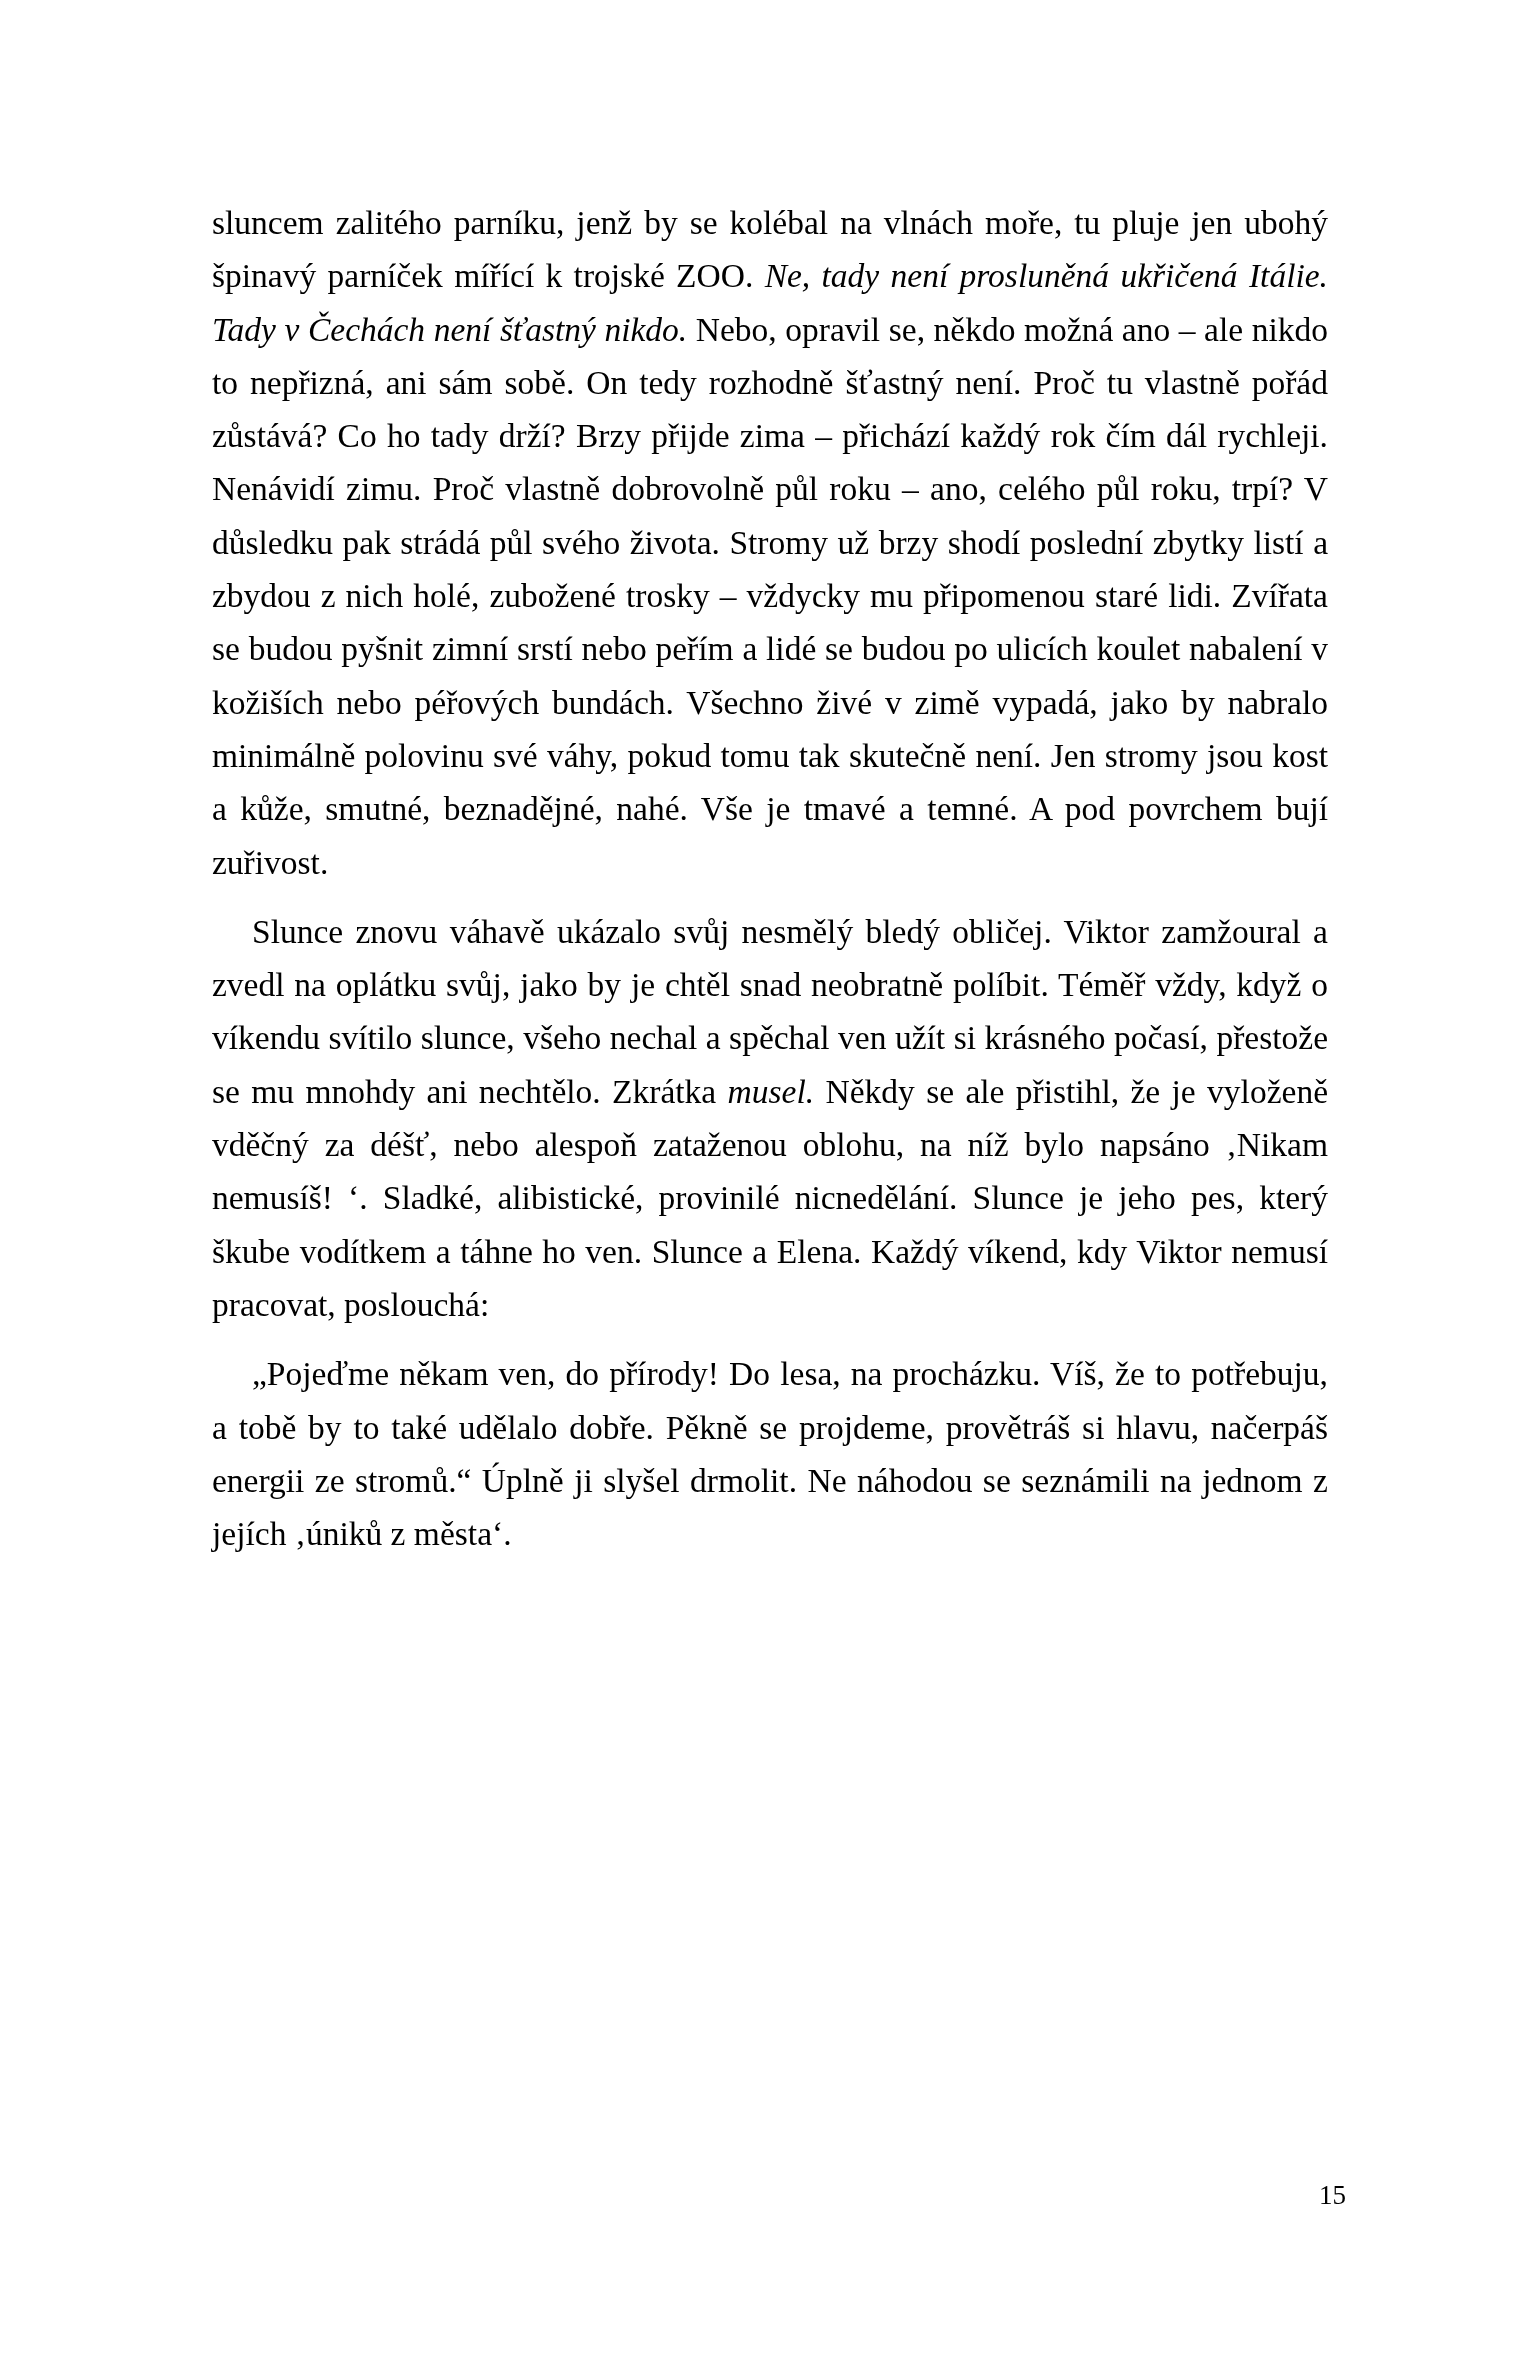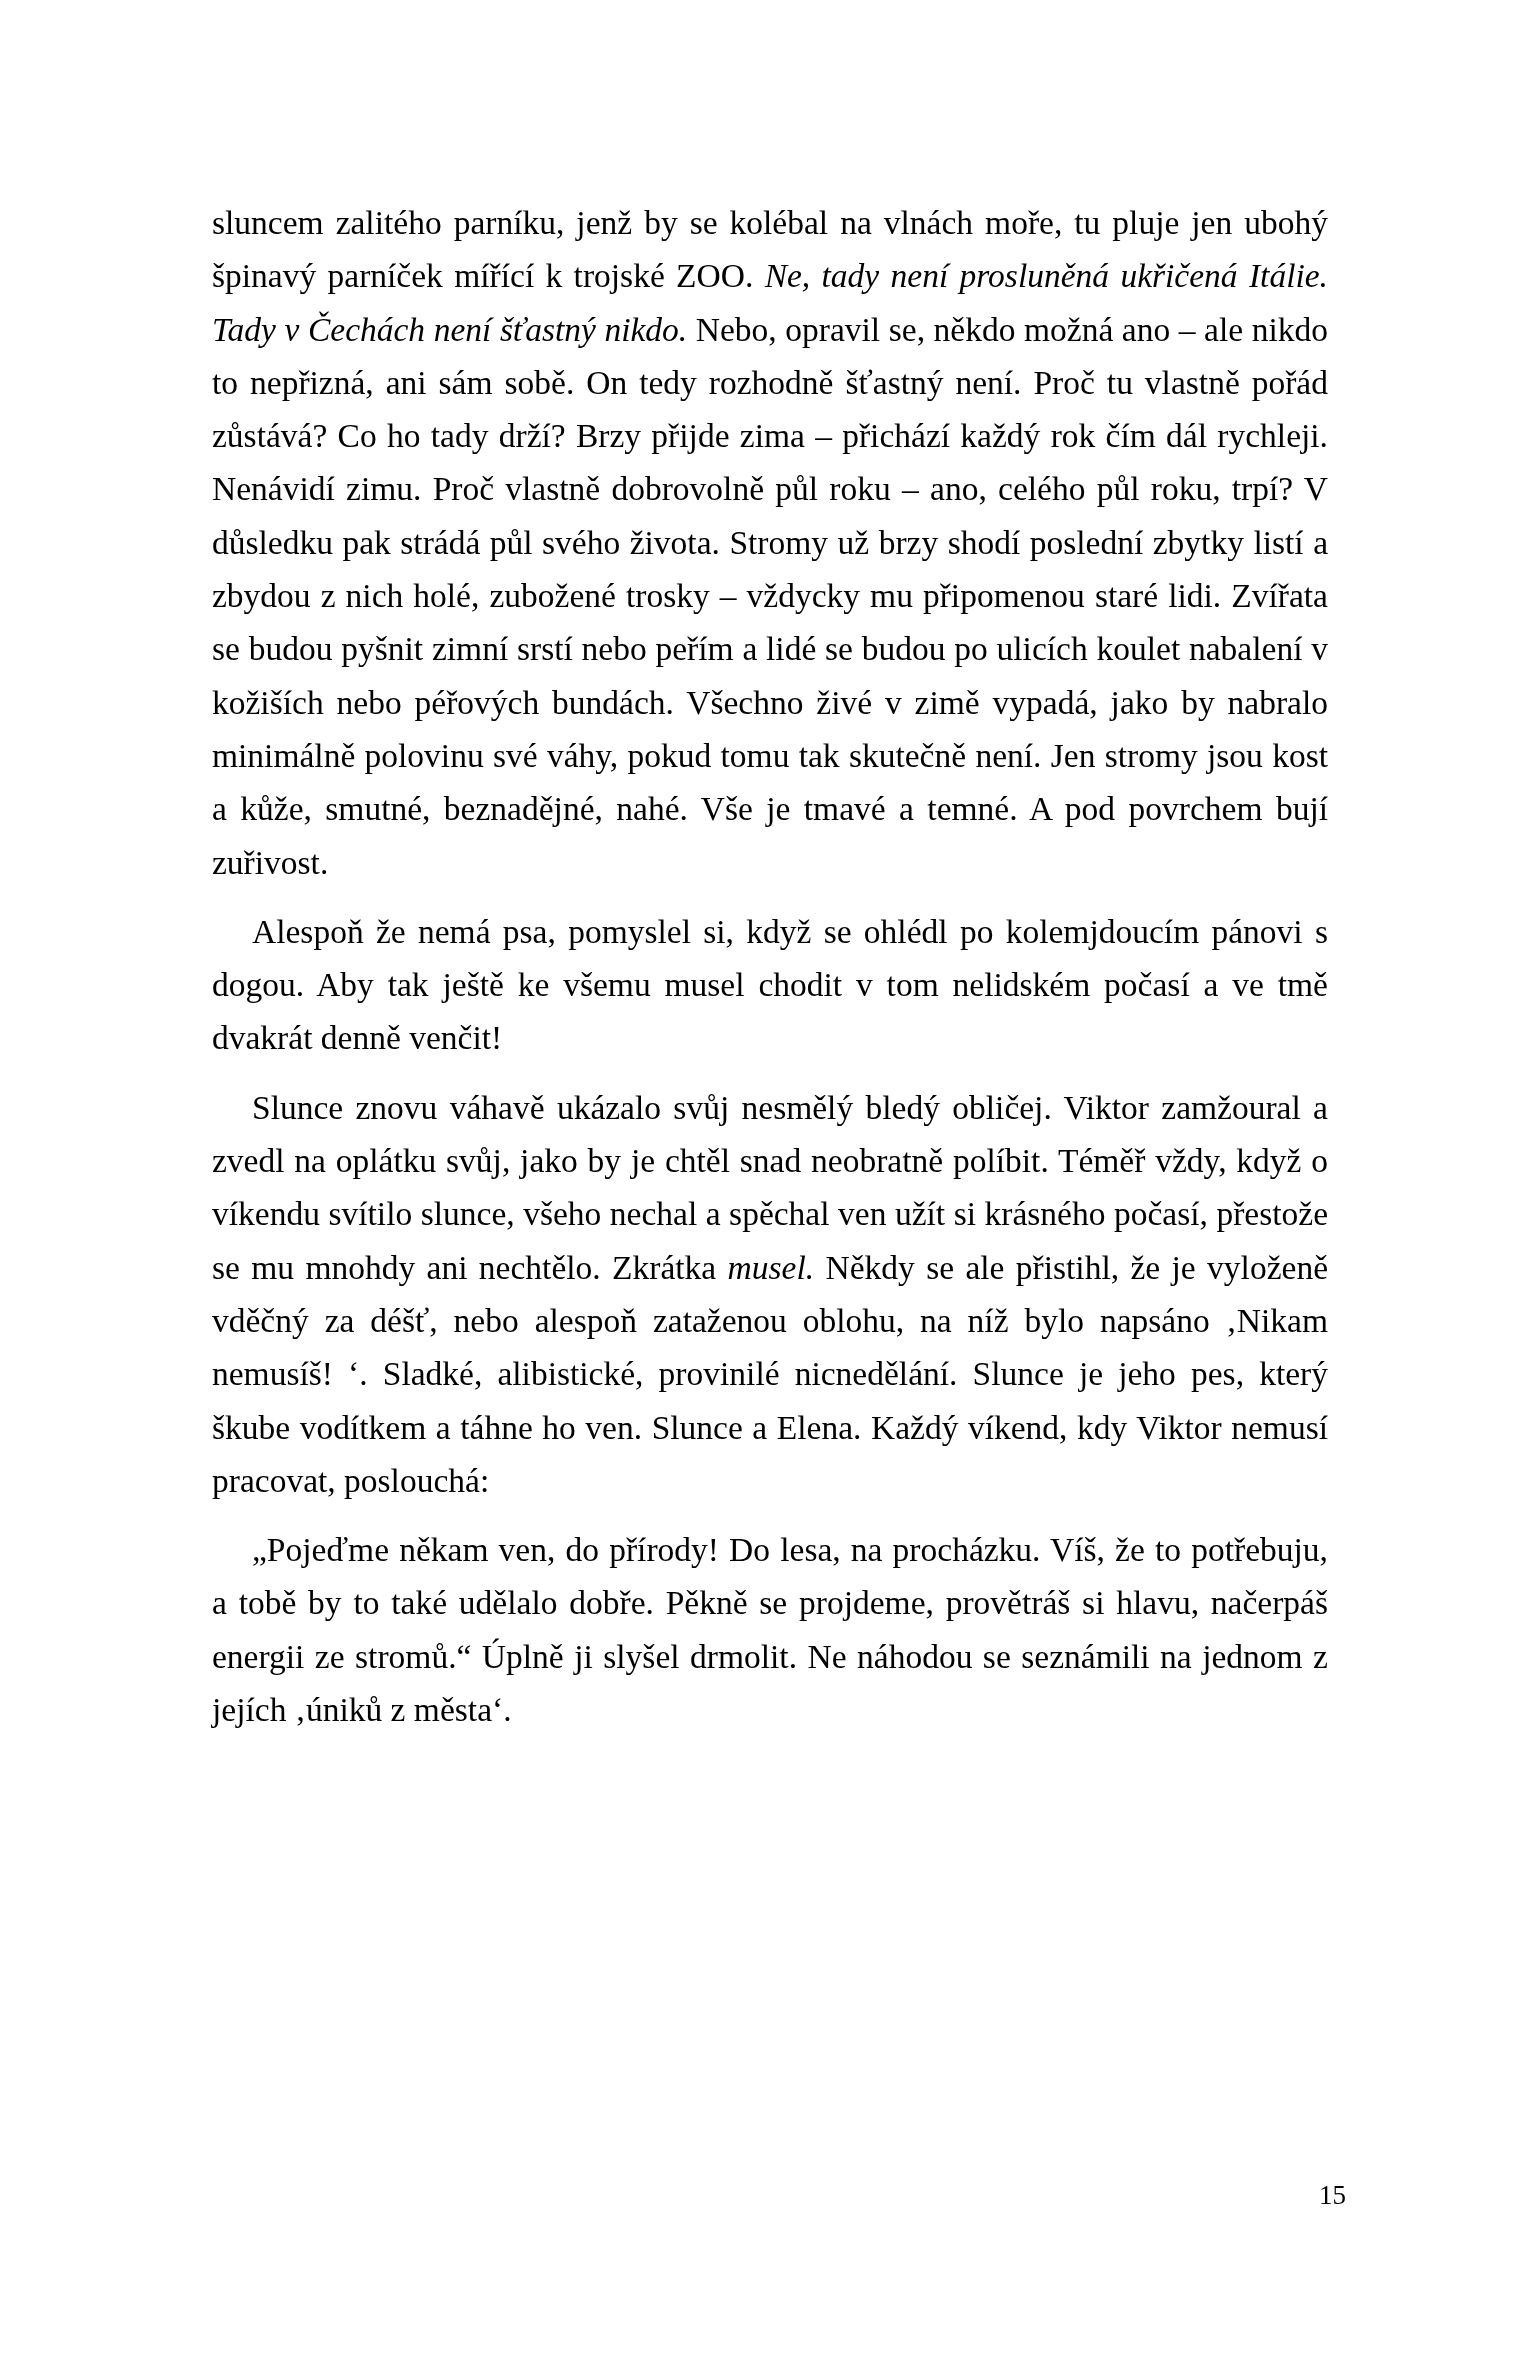--- a/index.html
+++ b/index.html
@@ -49,20 +49,19 @@
   }
 </style>
 </head>
 <body>
 
 <div class="page">
 
   <div class="text-block">
 
   <p class="para"><span>sluncem zalitého parníku, jenž by se kolébal na vlnách moře, tu pluje jen ubohý špinavý parníček mířící k trojské ZOO. </span><em>Ne, tady není prosluněná ukřičená Itálie. Tady v Čechách není šťastný nikdo.</em><span> Nebo, opravil se, někdo možná ano – ale nikdo to nepřizná, ani sám sobě. On tedy rozhodně šťastný není. Proč tu vlastně pořád zůstává? Co ho tady drží? Brzy přijde zima – přichází každý rok čím dál rychleji. Nenávidí zimu. Proč vlastně dobrovolně půl roku – ano, celého půl roku, trpí? V důsledku pak strádá půl svého života. Stromy už brzy shodí poslední zbytky listí a zbydou z nich holé, zubožené trosky – vždycky mu připomenou staré lidi. Zvířata se budou pyšnit zimní srstí nebo peřím a lidé se budou po ulicích koulet nabalení v kožiších nebo péřových bundách. Všechno živé v zimě vypadá, jako by nabralo minimálně polovinu své váhy, pokud tomu tak skutečně není. Jen stromy jsou kost a kůže, smutné, beznadějné, nahé. Vše je tmavé a temné. A pod povrchem bují zuřivost.</span></p>
-      <p class="para indent"><span>Alespoň že nemá psa, pomyslel si, když se ohlédl po kolemjdoucím pánovi s dogou. Aby tak ještě ke všemu musel chodit v tom nelidském počasí a ve tmě dvakrát denně venčit!</span></p>
       <p class="para indent"><span>Slunce znovu váhavě ukázalo svůj nesmělý bledý obličej. Viktor zamžoural a zvedl na oplátku svůj, jako by je chtěl snad neobratně políbit. Téměř vždy, když o víkendu svítilo slunce, všeho nechal a spěchal ven užít si krásného počasí, přestože se mu mnohdy ani nechtělo. Zkrátka </span><em>musel.</em><span> Někdy se ale přistihl, že je vyloženě vděčný za déšť, nebo alespoň zataženou oblohu, na níž bylo napsáno ‚Nikam nemusíš! ‘. Sladké, alibistické, provinilé nicnedělání. Slunce je jeho pes, který škube vodítkem a táhne ho ven. Slunce a Elena. Každý víkend, kdy Viktor nemusí pracovat, poslouchá:</span></p>
       <p class="para indent"><span>„Pojeďme někam ven, do přírody! Do lesa, na procházku. Víš, že to potřebuju, a tobě by to také udělalo dobře. Pěkně se projdeme, provětráš si hlavu, načerpáš energii ze stromů.“ Úplně ji slyšel drmolit. Ne náhodou se seznámili na jednom z jejích ‚úniků z města‘.</span></p>
     </div>
 
   <div class="page-number">15</div>
 
 </div>
 
 </body></html>

